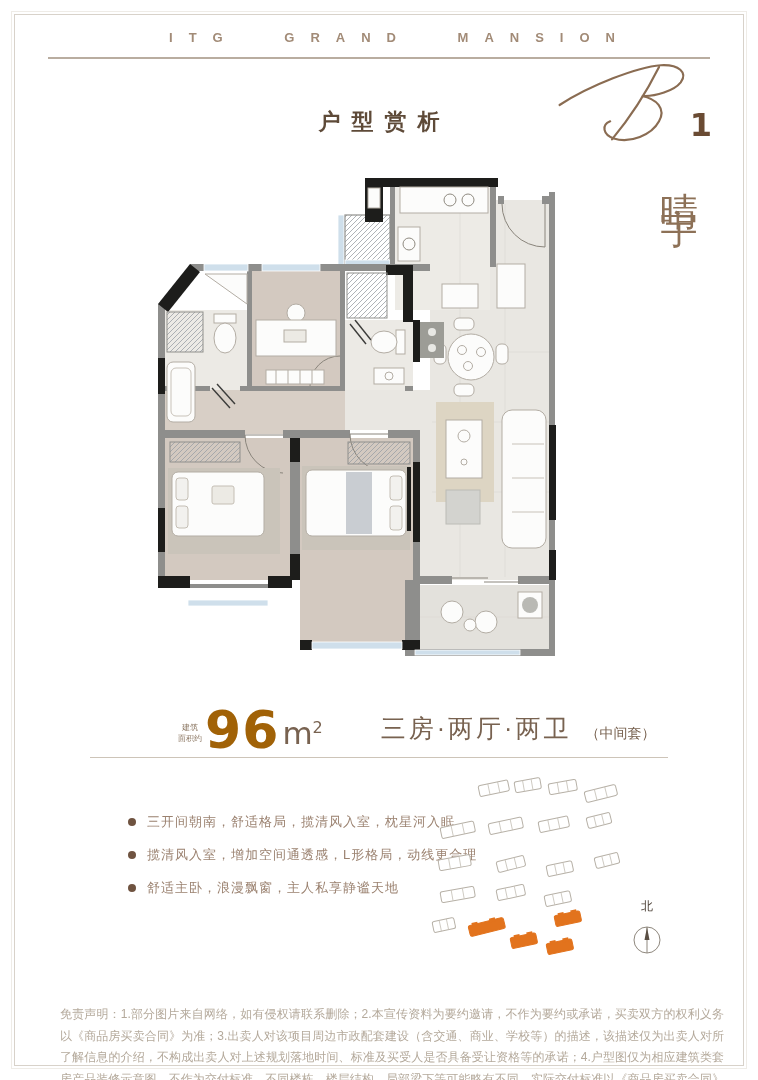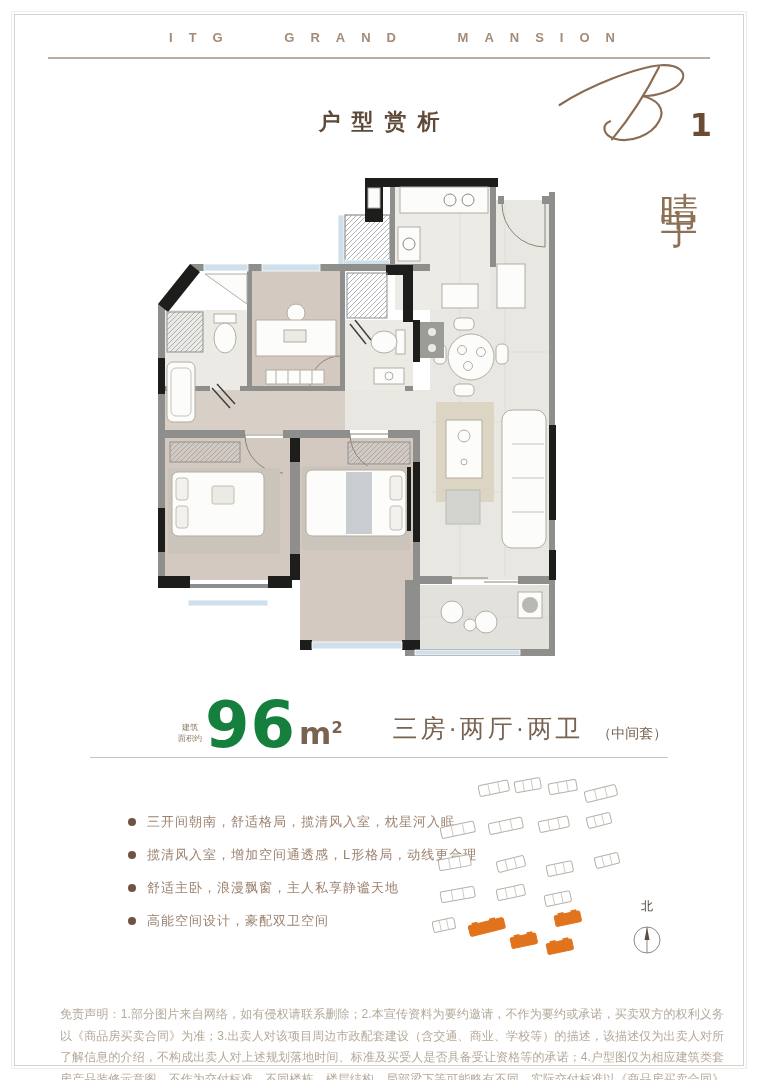--- a/index.html
+++ b/index.html
@@ -37,22 +37,22 @@
     writing-mode:vertical-rl;text-orientation:upright;
     font-size:38px;letter-spacing:16px;color:#8d7157;font-weight:500;
   }
 
   
   .floorplan{position:absolute;left:150px;top:172px;width:430px;height:505px;}
 
   
   .stats{position:absolute;left:178px;top:690px;height:62px;display:flex;align-items:flex-end;}
   .area-label{font-size:8px;line-height:1.35;color:#8a7560;text-align:center;margin:16px 3px 7px 0;}
-  .area-value{font-size:64px;line-height:0.85;font-weight:600;letter-spacing:1px;color:#15803d;font-family:"DejaVu Sans", sans-serif;}
-  .area-unit{font-size:31px;font-weight:700;color:#786250;margin:0 8px 1px 3px;font-family:"DejaVu Sans", sans-serif;}
+  .area-value{font-size:52px;line-height:0.85;font-weight:600;letter-spacing:1px;color:#a16207;font-family:"DejaVu Sans", sans-serif;}
+  .area-unit{font-size:31px;font-weight:400;color:#786250;margin:0 16px 1px 3px;font-family:"DejaVu Sans", sans-serif;}
   .area-unit sup{font-size:16px;}
   .layout-text{font-size:25px;letter-spacing:3px;color:#786250;margin:0 0 7px 42px;}
   .layout-note{font-size:14px;color:#786250;margin:0 0 9px 14px;}
   .stats-rule{position:absolute;top:757px;left:90px;right:90px;border-top:1px solid #cdc4b8;}
 
   
   .features{position:absolute;left:118px;top:803px;list-style:none;margin:10px;padding:0;}
   .features li{display:flex;align-items:center;margin-bottom:15px;}
   .dot{width:8px;height:8px;border-radius:50%;background:#6f5340;margin-right:11px;flex:0 0 auto;}
   .ftxt{font-size:13px;letter-spacing:1px;color:#9b8270;}
@@ -306,24 +306,20 @@
       <span class="ftxt">三开间朝南，舒适格局，揽清风入室，枕星河入眠</span>
     </li>
   <li>
       <span class="dot"></span>
       <span class="ftxt">揽清风入室，增加空间通透感，L形格局，动线更合理</span>
     </li>
   <li>
       <span class="dot"></span>
       <span class="ftxt">舒适主卧，浪漫飘窗，主人私享静谧天地</span>
     </li>
-  <li>
-      <span class="dot"></span>
-      <span class="ftxt">高能空间设计，豪配双卫空间</span>
-    </li>
 </ul>
 
 <div class="siteplan">
   <svg id="siteplan-svg" viewBox="0 0 290 205" width="290" height="205">
     <g id="site-buildings">
         <g transform="translate(50,14) rotate(-12)">
           <rect width="30" height="11" rx="2" fill="#ffffff" stroke="#b7b1a7" stroke-width="1"></rect>
           <line x1="10" y1="0" x2="10" y2="11" stroke="#c6c1b8" stroke-width="0.8"></line>
           <line x1="20" y1="0" x2="20" y2="11" stroke="#c6c1b8" stroke-width="0.8"></line>
         </g>

